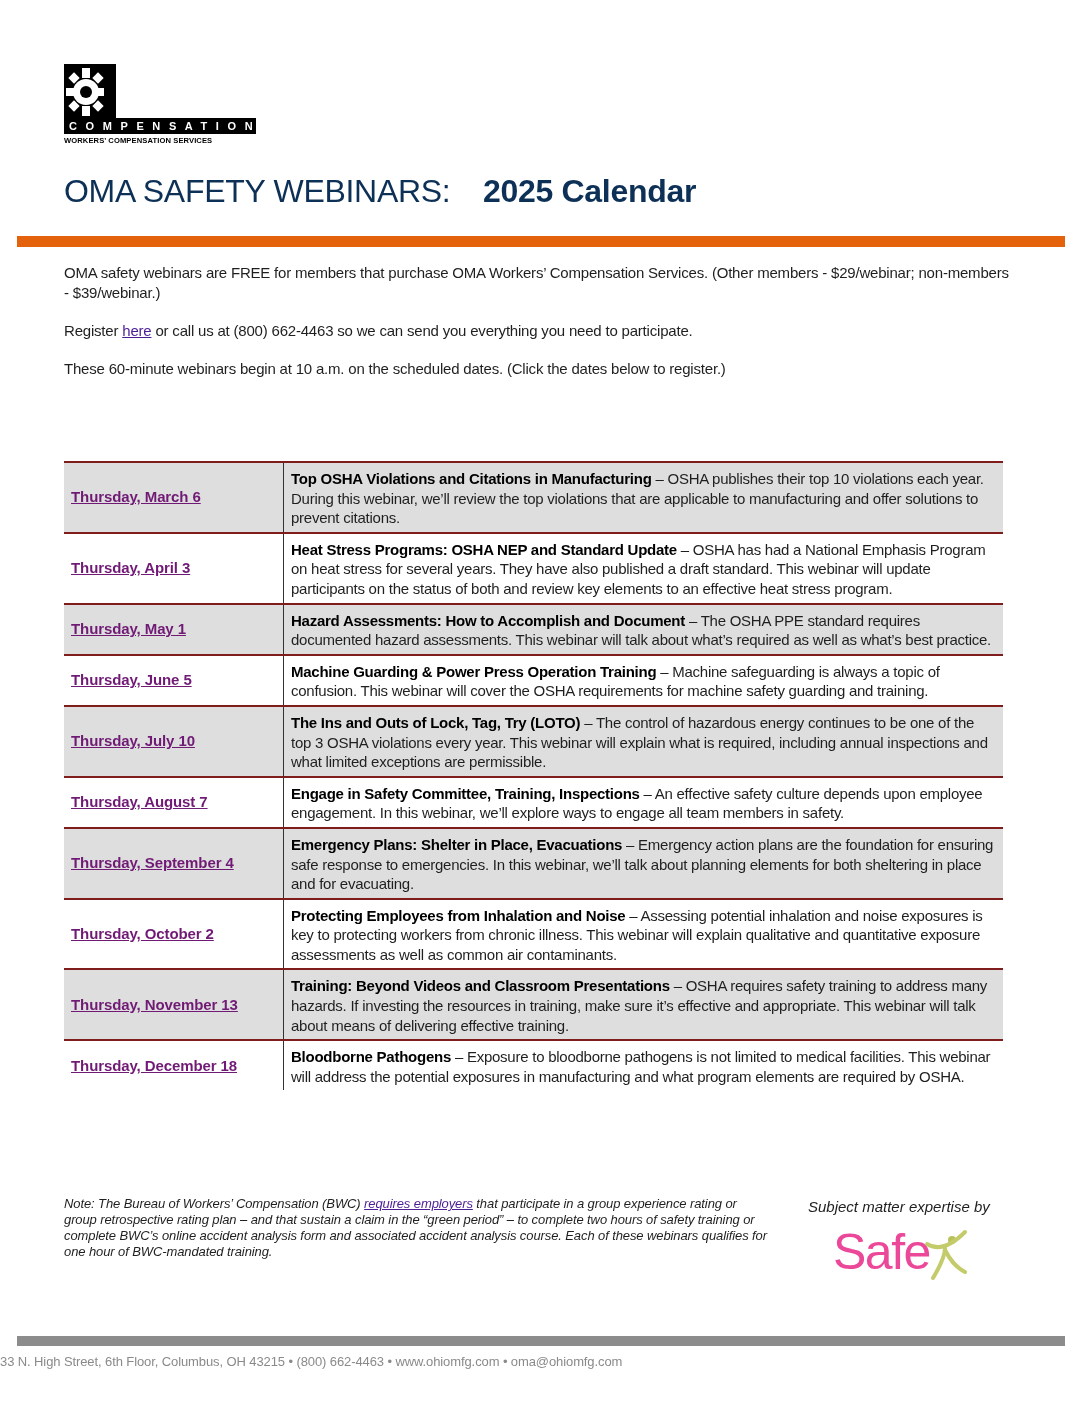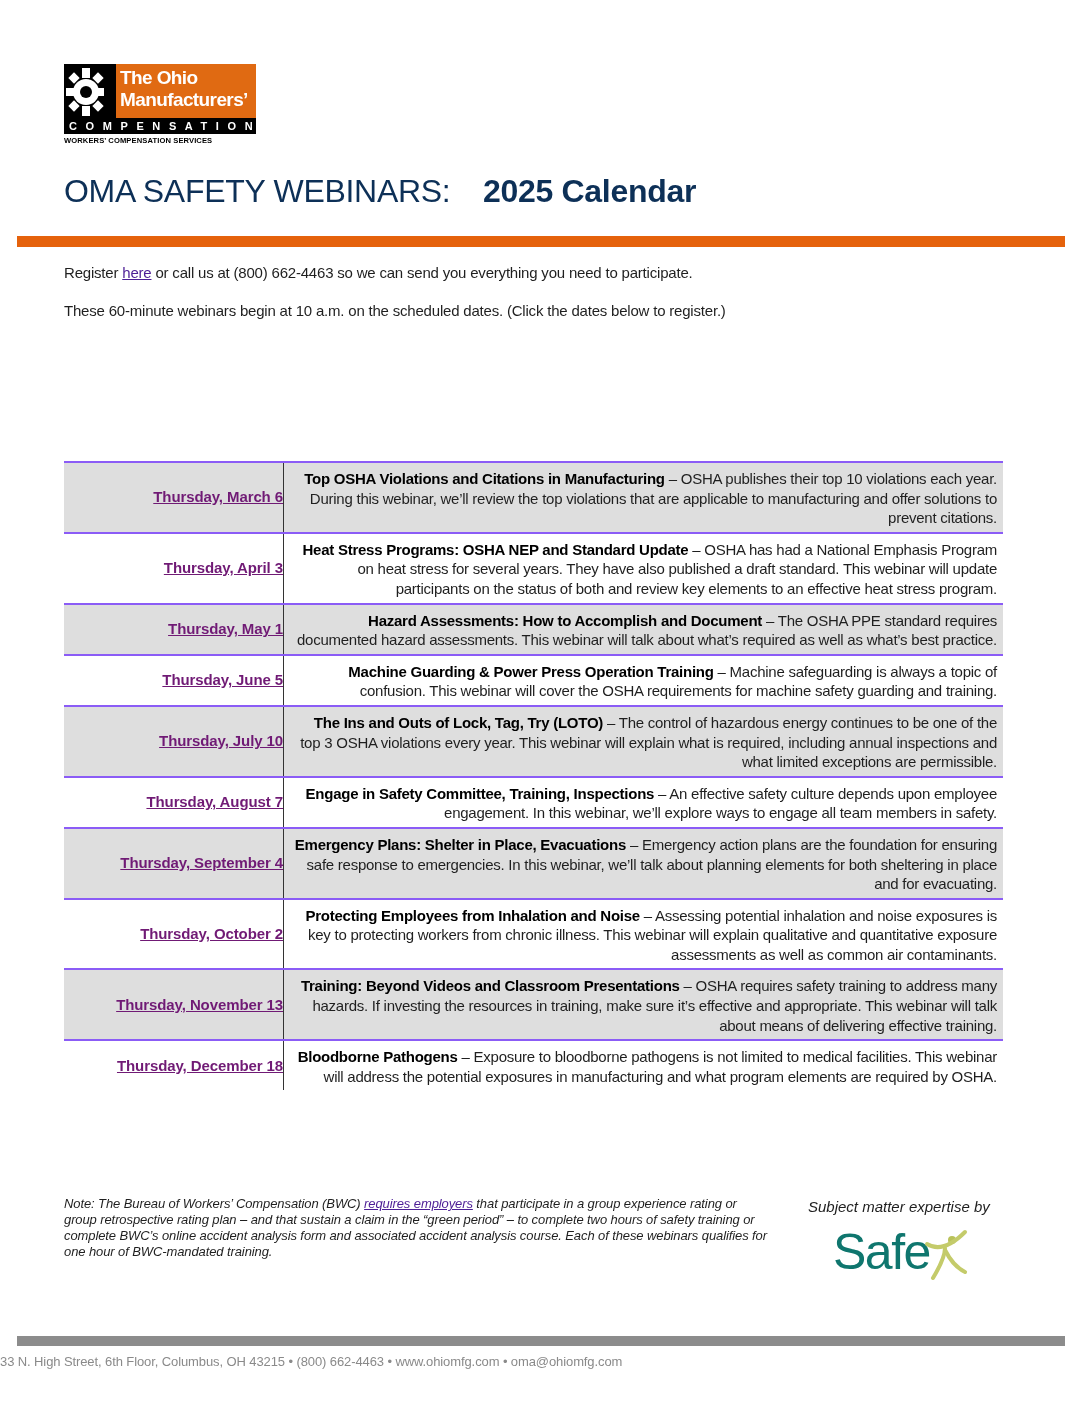--- a/index.html
+++ b/index.html
@@ -24,34 +24,34 @@
   .title b { font-weight: bold; margin-left: 24px; }
   .orange-bar { position: absolute; left: 17px; top: 236px; width: 1048px; height: 11px; background: #e5620c; }
 
   
   .intro { position: absolute; left: 64px; top: 263px; width: 950px; font-size: 15px; line-height: 20px; color: #1f1f1f; }
   .intro p { margin: 0 0 18px 0; letter-spacing: -0.2px; }
   a.lnk { color: #4c1d95; text-decoration: underline; }
 
   
   .sched { position: absolute; left: 64px; top: 461px; width: 939px; border-collapse: collapse; }
-  .sched td { border-top: 2px solid #8b5cf6; padding: 0; vertical-align: middle; text-align: right; }
+  .sched td { border-top: 2px solid #7f1d1d; padding: 0; vertical-align: middle; }
   .sched tr:last-child td { border-bottom: none; }
   .sched tr.shade td { background: #dedede; }
   .sched td.date { width: 212px; padding-left: 7px; border-right: 1.5px solid #333; }
   .sched td.date a { font-weight: bold; font-size: 15px; color: #701a75; text-decoration: underline; letter-spacing: -0.1px; }
   .sched td.desc { padding: 6px 6px 4px 7px; font-size: 15px; line-height: 19.6px; color: #1f1f1f; letter-spacing: -0.25px; }
   .sched td.desc b { color: #000; }
 
   
   .note { position: absolute; left: 64px; top: 1196px; width: 705px; font-size: 13px; line-height: 16px;
           font-style: italic; color: #1f1f1f; letter-spacing: -0.1px; }
   .sme { position: absolute; left: 808px; top: 1198px; font-size: 15px; font-style: italic; color: #1f1f1f; white-space: nowrap; }
   .safex { position: absolute; left: 833px; top: 1222px; width: 140px; height: 60px; }
-  .safex-word { position: absolute; left: 0; top: 0; font-size: 50px; color: #0f766e; letter-spacing: -1.5px; line-height: 60px; }
+  .safex-word { position: absolute; left: 0; top: 0; font-size: 50px; color: #ec4899; letter-spacing: -1.5px; line-height: 60px; }
 
   
   .grey-bar { position: absolute; left: 17px; top: 1336px; width: 1048px; height: 10px; background: #8c8c8c; }
   .footer { position: absolute; left: 0; top: 1354px; width: 1088px; text-align: left; font-size: 13px; color: #8a8a8a; letter-spacing: -0.1px; }
 </style>
 </head>
 <body>
 
 <div class="logo">
   <div class="logo-top">
@@ -65,33 +65,30 @@
           <rect x="32" y="24" width="10" height="8"></rect>
           <rect x="6" y="10" width="8" height="8" transform="rotate(45 10 14)"></rect>
           <rect x="30" y="10" width="8" height="8" transform="rotate(45 34 14)"></rect>
           <rect x="6" y="38" width="8" height="8" transform="rotate(45 10 42)"></rect>
           <rect x="30" y="38" width="8" height="8" transform="rotate(45 34 42)"></rect>
         </g>
         <circle cx="22" cy="28" r="6" fill="#000"></circle>
         <rect x="40" y="0" width="12" height="54" fill="#000"></rect>
       </svg>
     </div>
-    <div class="logo-name">
-      <div>The Ohio</div>
-      <div>Manufacturers’</div>
-    </div>
   </div>
   <div class="logo-assoc">COMPENSATION</div>
   <div class="logo-wcs">WORKERS’ COMPENSATION SERVICES</div>
 </div>
 
 <div class="title"><span>OMA SAFETY WEBINARS: </span><b>2025 Calendar</b></div>
 <div class="orange-bar"></div>
 
 <div class="intro">
+  <p>OMA safety webinars are FREE for members that purchase OMA Workers’ Compensation Services. (Other members - $29/webinar; non-members - $39/webinar.)</p>
   <p><span>Register </span><a class="lnk" href="#">here</a><span> or call us at (800) 662-4463 so we can send you everything you need to participate.</span></p>
   <p>These 60-minute webinars begin at 10 a.m. on the scheduled dates. (Click the dates below to register.)</p>
 </div>
 
 <table class="sched">
   <tbody id="sched-body">
       <tr class="shade">
         <td class="date"><a href="#">Thursday, March 6</a></td>
         <td class="desc"><b>Top OSHA Violations and Citations in Manufacturing</b><span> – OSHA publishes their top 10 violations each year. During this webinar, we’ll review the top violations that are applicable to manufacturing and offer solutions to prevent citations.</span></td>
       </tr>

